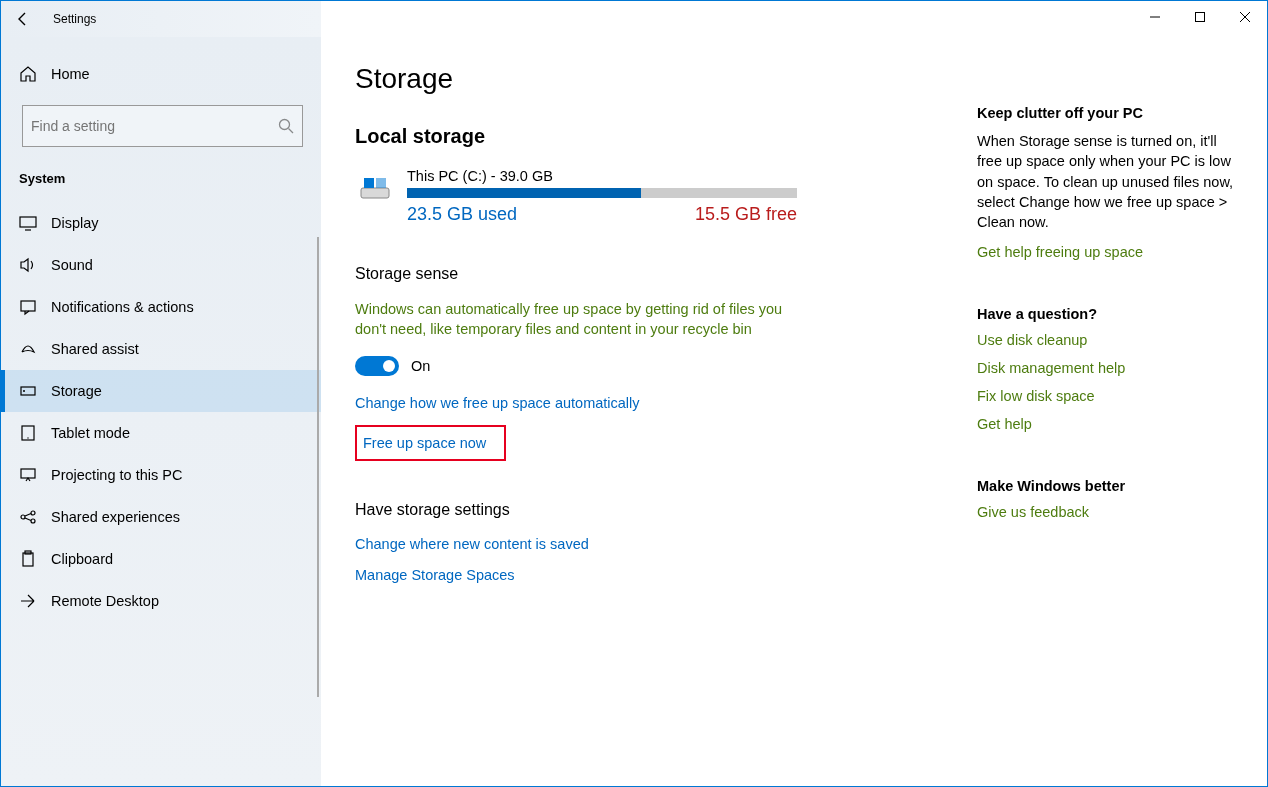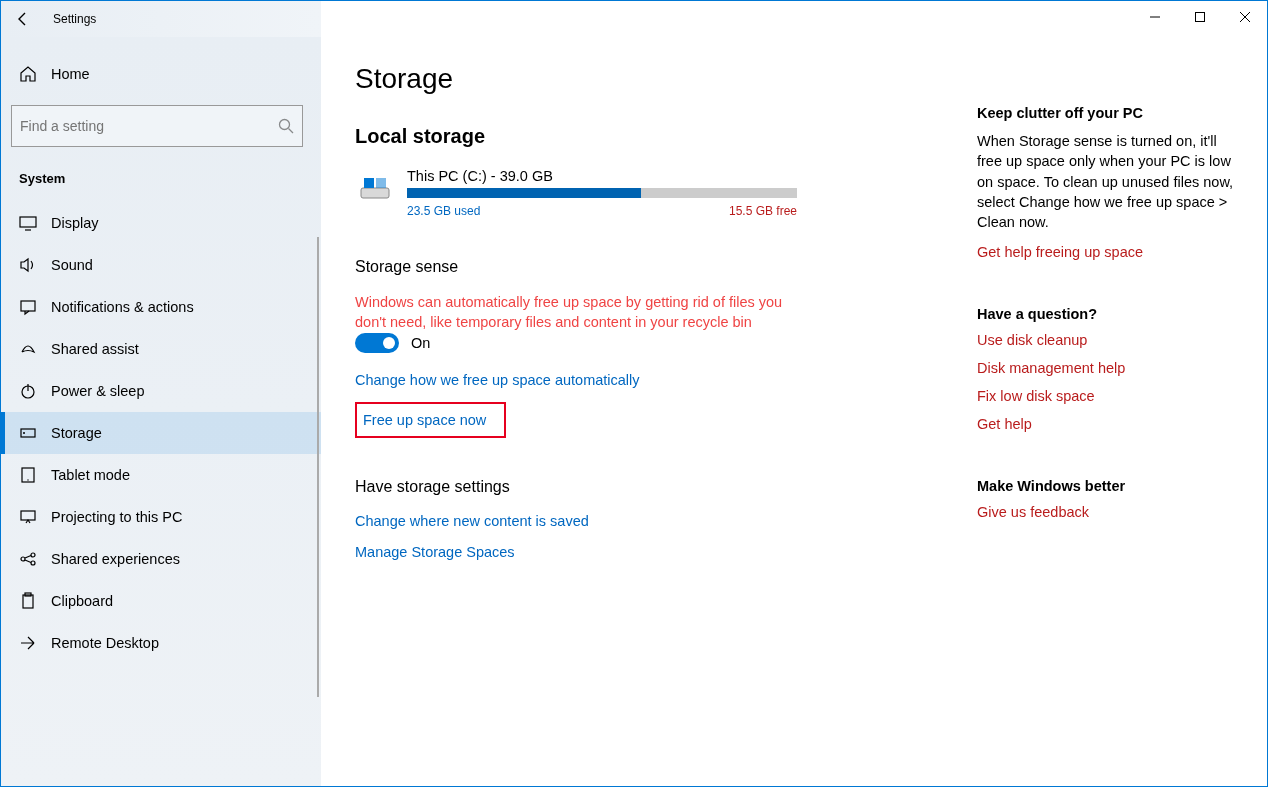--- a/index.html
+++ b/index.html
@@ -10,21 +10,21 @@
 .title-text { font-size: 12px; color: #000; margin-left: 8px; }
 .window-controls { position: absolute; right: 0; top: 0; display: flex; }
 .win-ctrl { width: 45px; height: 32px; display: flex; align-items: center; justify-content: center; cursor: pointer; }
 .win-ctrl svg { width: 10px; height: 10px; }
 
 .container { display: flex; height: calc(100% - 36px); gap: 12px; }
 .sidebar { width: 320px; background: linear-gradient(to bottom, #e8eef4, #eef2f6); padding-top: 18px; position: relative; }
 .home-row { display: flex; align-items: center; padding: 10px 18px 10px 18px; cursor: pointer; }
 .home-row svg { width: 18px; height: 18px; margin-right: 14px; }
 .home-row span { font-size: 14.5px; color: #000; }
-.search-box { margin: 12px 18px 16px 10px; height: 42px; border: 1px solid #999; background: rgba(255,255,255,0.35); display: flex; align-items: center; padding: 16px 8px; }
+.search-box { margin: 12px 18px 16px 21px; height: 42px; border: 1px solid #999; background: rgba(255,255,255,0.35); display: flex; align-items: center; padding: 16px 8px; }
 .search-box input { flex: 1; border: none; background: transparent; font-size: 14px; color: #666; outline: none; }
 .search-box svg { width: 16px; height: 16px; opacity: 0.6; }
 .section-label { font-size: 13px; font-weight: 600; padding: 8px 18px 16px 18px; color: #000; }
 .nav-list { }
 .nav-item { display: flex; align-items: center; padding: 12px 18px; cursor: pointer; position: relative; }
 .nav-item svg { width: 18px; height: 18px; margin-right: 14px; flex-shrink: 0; }
 .nav-item span { font-size: 14.5px; color: #000; }
 .nav-item.active { background: rgba(0,120,212,0.12); }
 .nav-item.active::before { content: ""; position: absolute; left: 0; top: 0; bottom: 0; width: 4px; background: #0078d4; }
 .scroll-indicator { position: absolute; right: 2px; top: 200px; width: 2px; height: 460px; background: #aaa; }
@@ -34,36 +34,36 @@
 .page-title { font-size: 28px; font-weight: 400; margin-bottom: 30px; }
 .subhead { font-size: 20px; font-weight: 700; margin-bottom: 20px; }
 .subhead2 { font-size: 16px; font-weight: 400; margin-top: 40px; margin-bottom: 16px; }
 
 .disk-row { display: flex; align-items: flex-start; margin-bottom: 8px; }
 .disk-icon { width: 40px; height: 40px; margin-right: 12px; display:flex; align-items:center; justify-content:center; }
 .disk-info { flex: 1; max-width: 390px; }
 .disk-name { font-size: 14.5px; margin-bottom: 4px; }
 .disk-bar { width: 100%; height: 10px; background: #ccc; position: relative; margin-bottom: 6px; }
 .disk-bar-fill { position: absolute; left: 0; top: 0; bottom: 0; background: #0063b1; }
-.disk-stats { display: flex; justify-content: space-between; font-size: 12px; }
+.disk-stats { display: flex; justify-content: space-between; font-size: 18px; }
 .disk-used { color: #0067c0; }
 .disk-free { color: #b91c1c; }
 
-.desc-text { font-size: 14.5px; color: #ef4444; line-height: 1.4; max-width: 440px; }
+.desc-text { font-size: 14.5px; color: #4d7c0f; line-height: 1.4; margin-bottom: 16px; max-width: 440px; }
 .toggle-row { display: flex; align-items: center; margin-bottom: 18px; }
 .toggle { width: 44px; height: 20px; border-radius: 10px; background: #0078d4; position: relative; margin-right: 12px; cursor: pointer; }
 .toggle-knob { width: 12px; height: 12px; background: #fff; border-radius: 50%; position: absolute; right: 4px; top: 4px; }
 .toggle-label { font-size: 14.5px; }
 .link { color: #0067c0; font-size: 14.5px; display: inline-block; margin-bottom: 14px; cursor: pointer; }
 .link-highlighted { border: 2px solid #e6001f; padding: 7px 18px 7px 6px; display: inline-block; }
 
 .right-rail { width: 260px; margin-left: 20px; padding-top: 42px; }
 .rail-head { font-size: 14.5px; font-weight: 600; margin-bottom: 10px; }
 .rail-text { font-size: 14.5px; color: #000; line-height: 1.4; margin-bottom: 12px; }
-.rail-link { color: #b91c1c; font-size: 14.5px; display: block; margin-bottom: 12px; cursor: pointer; }
+.rail-link { color: #4d7c0f; font-size: 14.5px; display: block; margin-bottom: 12px; cursor: pointer; }
 .rail-section { margin-bottom: 46px; }
 </style>
 </head>
 <body>
 
 <div class="titlebar">
   <div class="back-btn">
     <svg viewBox="0 0 16 16">
         <path d="M10 2 L4 8 L10 14" stroke="#000" stroke-width="1.4" fill="none"></path>
       </svg>
@@ -125,27 +125,20 @@
             <rect x="2" y="3" width="14" height="10" stroke="#000" stroke-width="1.2" fill="none"></rect>
             <path d="M6 13 L6 16 L10 13" stroke="#000" stroke-width="1.2" fill="none"></path>
           </svg>
         <span>Notifications &amp; actions</span>
       </div>
       <div class="nav-item">
         <svg viewBox="0 0 18 18">
             <path d="M3 12 Q9 0 15 12 Q9 9 3 12" stroke="#000" stroke-width="1.2" fill="none"></path>
           </svg>
         <span>Shared assist</span>
-      </div>
-      <div class="nav-item">
-        <svg viewBox="0 0 18 18">
-            <circle cx="9" cy="10" r="6" stroke="#000" stroke-width="1.2" fill="none"></circle>
-            <line x1="9" y1="2" x2="9" y2="9" stroke="#000" stroke-width="1.2"></line>
-          </svg>
-        <span>Power &amp; sleep</span>
       </div>
       <div class="nav-item active">
         <svg viewBox="0 0 18 18">
             <rect x="2" y="5" width="14" height="8" stroke="#000" stroke-width="1.2" fill="none"></rect>
             <circle cx="5" cy="9" r="1" fill="#000"></circle>
           </svg>
         <span>Storage</span>
       </div>
       <div class="nav-item">
         <svg viewBox="0 0 18 18">

